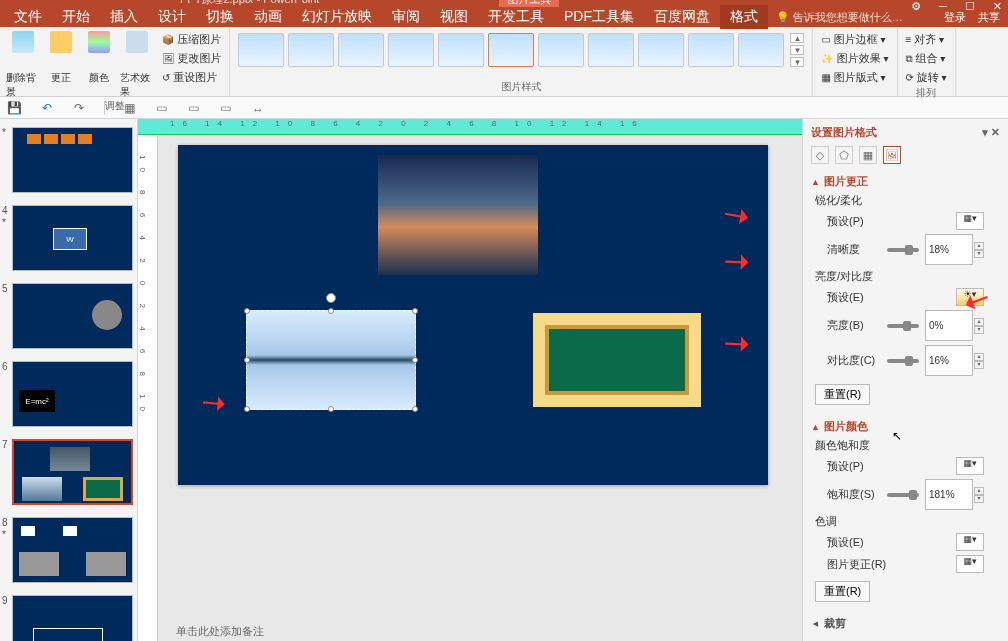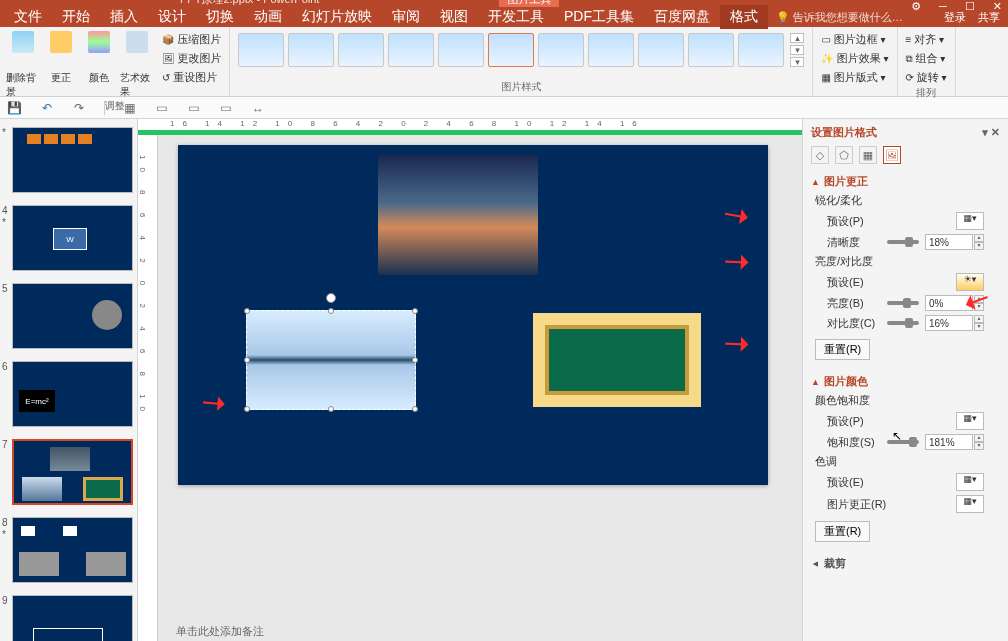--- a/index.html
+++ b/index.html
@@ -37,21 +37,21 @@
 
 .workarea { display: flex; height: 522px; }
 
 .thumbs { width: 138px; background: #f4f4f4; border-right: 1px solid #d5d5d5; overflow-y: auto; padding: 4px 2px; }
 .thumb { position: relative; margin: 4px 2px 12px 10px; }
 .thumb .num { position: absolute; left: -10px; top: 0; font-size: 10px; color: #555; }
 .thumb .slide { height: 66px; background: #002a5c; border: 1px solid #bbb; position: relative; }
 .thumb.cur .slide { border: 2px solid #d24726; }
 
 .editor { flex: 1; background: #e8e8e8; position: relative; display: flex; flex-direction: column; }
-.ruler-h { height: 16px; background: #ffffff; border-bottom: 5px solid #22c55e; font-size: 8px; color: #666; padding-left: 32px; overflow: hidden; white-space: nowrap; letter-spacing: 8px; }
+.ruler-h { height: 16px; background: #5eead4; border-bottom: 1px solid #22c55e; font-size: 8px; color: #666; padding-left: 32px; overflow: hidden; white-space: nowrap; letter-spacing: 8px; }
 .ed-body { flex: 1; display: flex; }
 .ruler-v { width: 20px; background: #fff; border-right: 1px solid #ccc; font-size: 8px; color: #666; writing-mode: vertical-lr; padding-top: 20px; letter-spacing: 8px; }
 .canvas-wrap { flex: 1; background: #e8e8e8; position: relative; overflow: hidden; }
 .slide-canvas { position: absolute; left: 20px; top: 10px; width: 590px; height: 340px; background: #002a5c; box-shadow: 0 1px 4px rgba(0,0,0,.3); }
 .img1 { position: absolute; left: 200px; top: 10px; width: 160px; height: 120px; background: linear-gradient(#1a2850,#4a6a8a 40%,#d48a5a 60%,#1a3050); }
 .img2 { position: absolute; left: 68px; top: 165px; width: 170px; height: 100px; background: linear-gradient(#d8ecff 0%,#a8c8e8 45%,#2a4a6a 50%,#a8c8e8 55%,#d8ecff 100%); border: 1px dashed #fff; }
 .img2 .h { position: absolute; width: 6px; height: 6px; background: #fff; border: 1px solid #888; border-radius: 50%; margin: -3px; }
 .img2 .rot { position: absolute; left: 50%; top: -18px; width: 10px; height: 10px; border: 1px solid #888; border-radius: 50%; background: #fff; margin-left: -5px; }
 .img3 { position: absolute; left: 355px; top: 168px; width: 168px; height: 94px; background: #f7d98a; padding: 12px; }
 .img3 .inner { width: 100%; height: 100%; background: #0a6a4a; border: 4px solid #c89a3a; }
@@ -64,21 +64,21 @@
 .pane-tabs { display: flex; gap: 6px; margin: 6px 0 10px; }
 .pane-tabs .pt { width: 18px; height: 18px; border: 1px solid #ccc; display: flex; align-items: center; justify-content: center; font-size: 11px; color: #666; }
 .pane-tabs .pt.active { border-color: #b7472a; color: #b7472a; background: #fff; }
 .section-head { color: #b7472a; font-size: 11px; font-weight: 600; margin: 8px 0 4px; display: flex; align-items: center; }
 .section-head .tri { margin-right: 4px; font-size: 9px; }
 .para { font-size: 11px; color: #333; margin: 4px 0 2px 4px; }
 .plabel { font-size: 11px; color: #333; margin: 4px 16px; display: flex; align-items: center; }
 .plabel .txt { width: 54px; }
 .plabel .slider { flex: 1; height: 4px; background: linear-gradient(to right,#888,#888); position: relative; margin: 0 6px; border-radius: 2px; }
 .plabel .slider .kn { position: absolute; top: -3px; width: 8px; height: 10px; background: #888; border-radius: 2px; }
-.plabel .val { width: 48px; height: 16px; border: 1px solid #bbb; background: #fff; font-size: 10px; text-align: left; padding: 0 3px; display: flex; align-items: center; }
+.plabel .val { width: 48px; height: 31px; border: 1px solid #bbb; background: #fff; font-size: 10px; text-align: left; padding: 0 3px; display: flex; align-items: center; }
 .plabel .spn { width: 10px; display: flex; flex-direction: column; margin-left: 1px; }
 .plabel .spn div { height: 8px; border: 1px solid #bbb; background: #f4f4f4; font-size: 6px; text-align: center; line-height: 5px; color: #666; }
 .preset-btn { width: 28px; height: 18px; border: 1px solid #bbb; margin-left: auto; background: #fff; font-size: 9px; text-align: center; }
 .resetbtn { display: inline-block; border: 1px solid #bbb; padding: 2px 8px; font-size: 11px; background: #f9f9f9; margin: 4px 0 6px 4px; }
 .cursor-ptr { position: absolute; left: 892px; top: 429px; font-size: 12px; color: #000; z-index: 99; }
 </style>
 </head>
 <body>
 
 <div class="win-controls">

